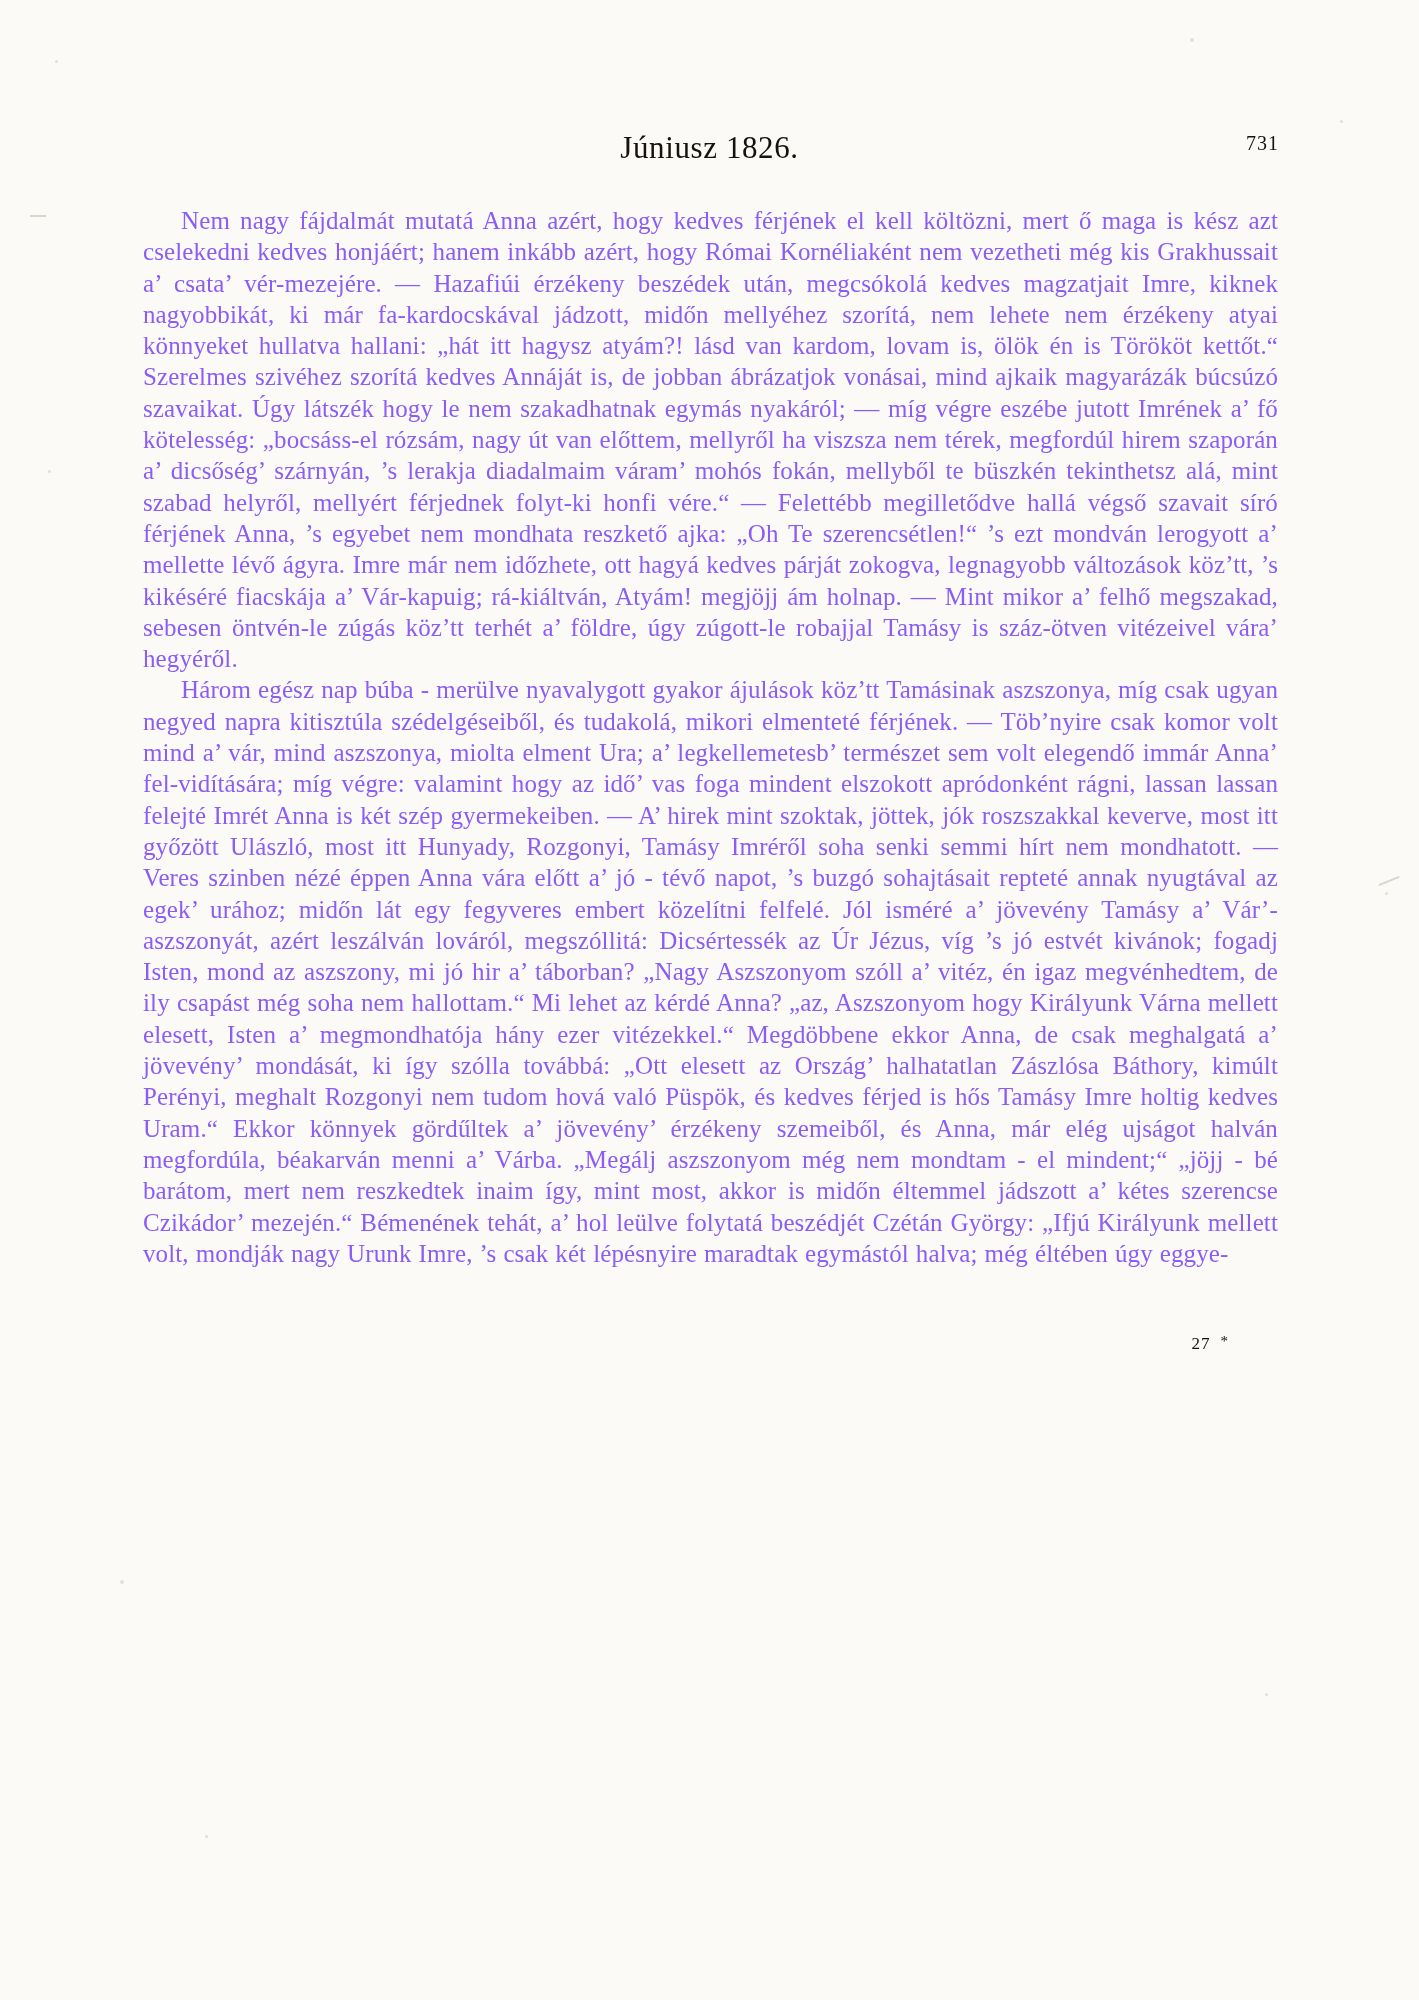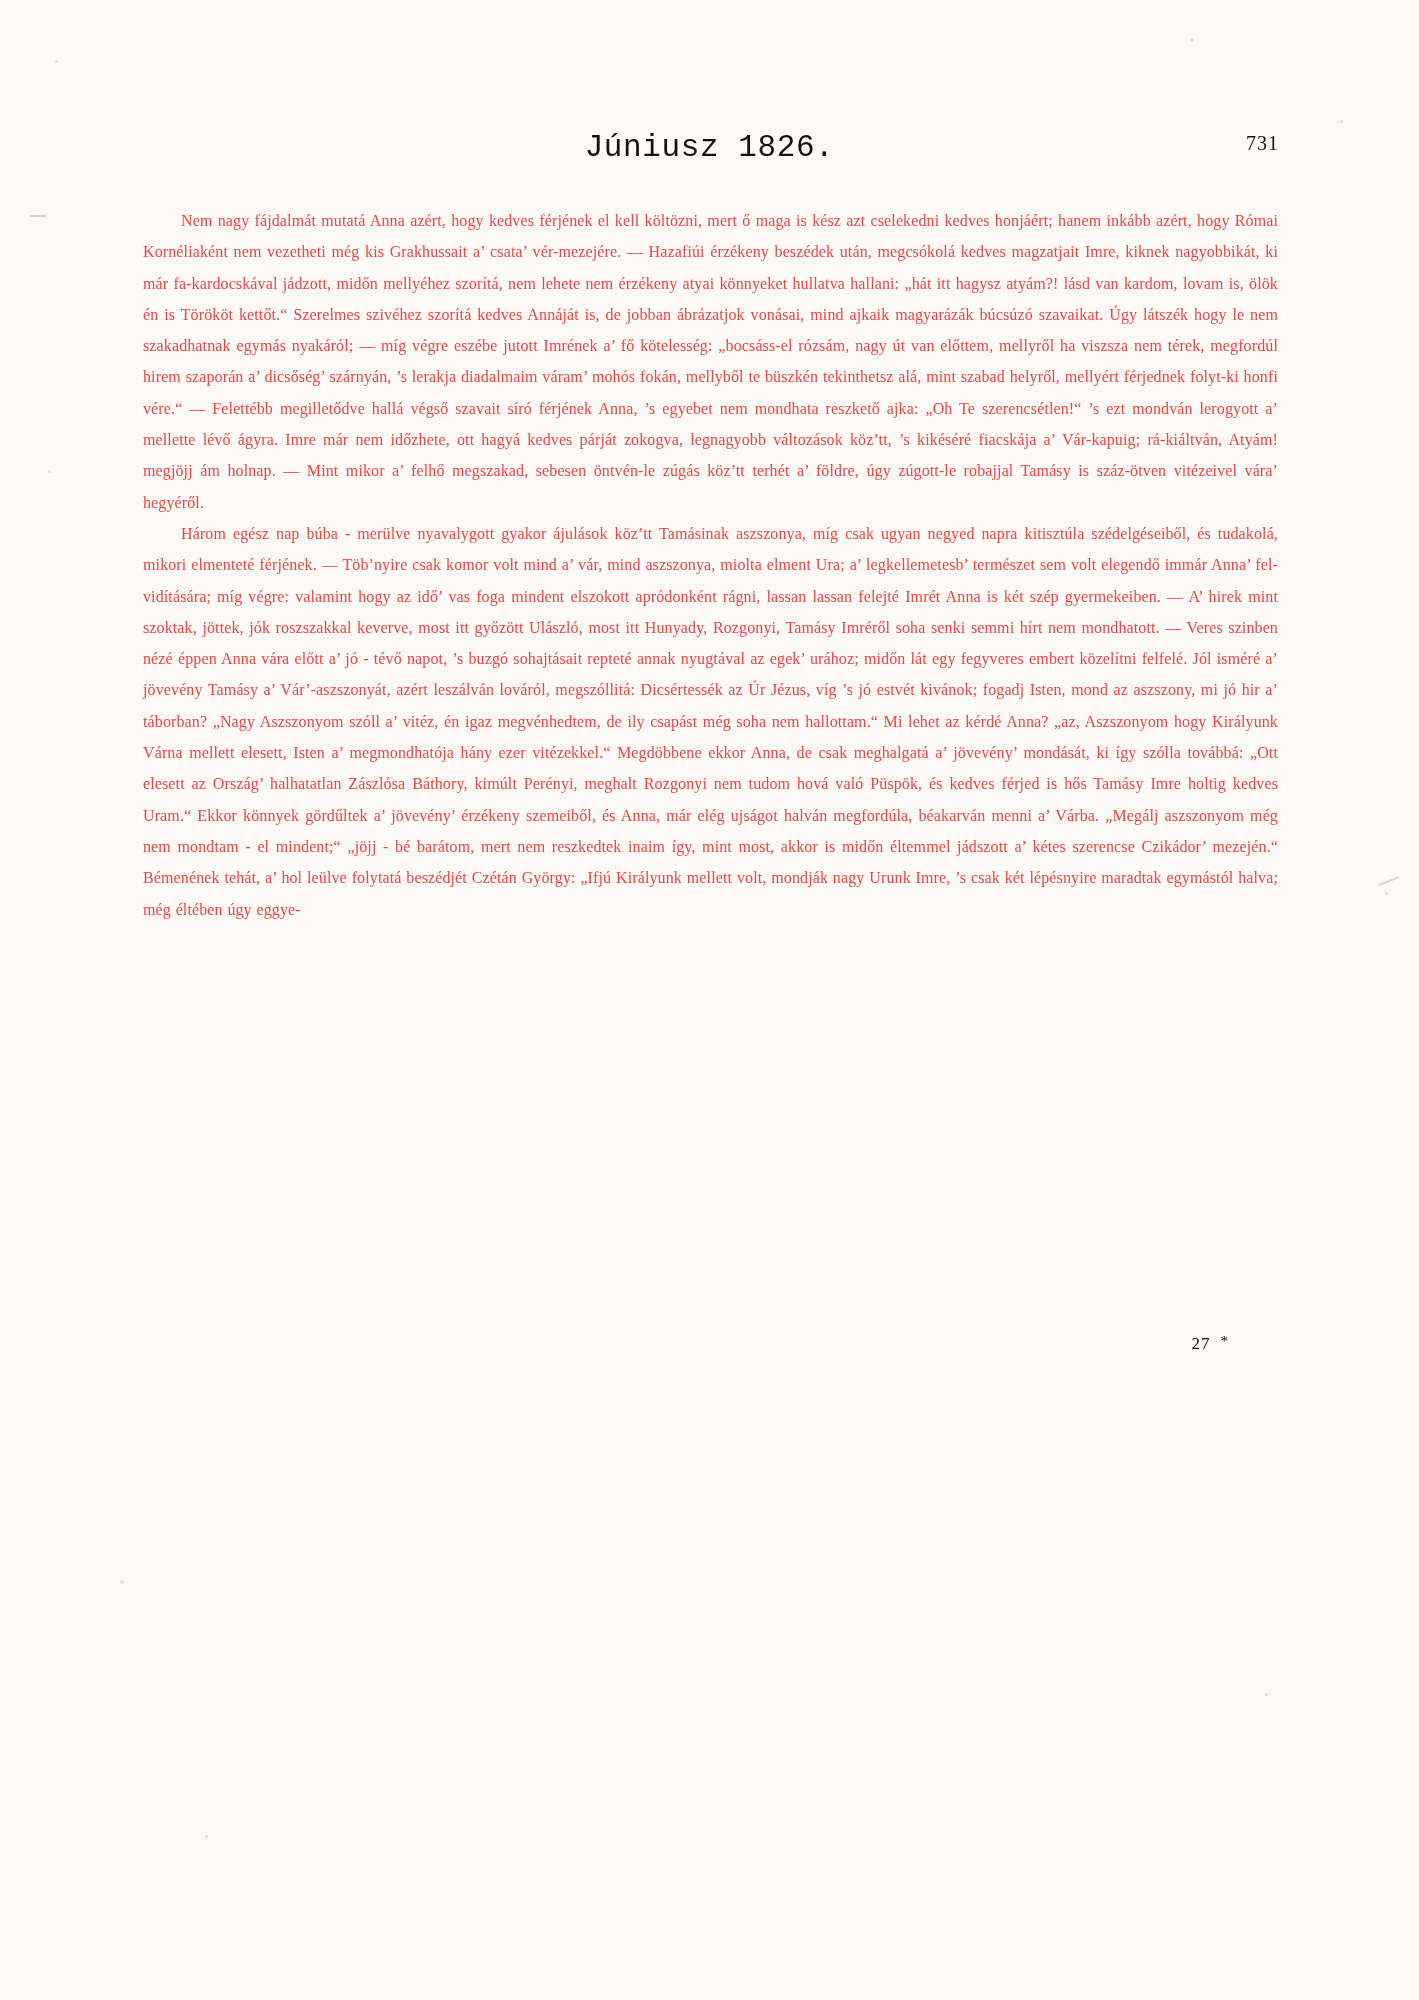--- a/index.html
+++ b/index.html
@@ -31,41 +31,41 @@
     height: 44px;
   }
   .header-title {
     position: absolute;
     left: 0;
     right: 0;
     text-align: center;
     font-size: 31px;
     letter-spacing: .6px;
     font-weight: 500;
-    font-family: Liberation Mono, monospace;
+    font-family: Liberation Serif, serif;
   }
   .header-folio {
     position: absolute;
     right: 0;
     top: 2px;
     font-size: 20px;
     letter-spacing: 1px;
   }
   .body-text {
     position: absolute;
     top: 205px;
     left: 143px;
     width: 1135px;
-    font-size: 16px;
+    font-size: 25px;
     line-height: 31.3px;
     text-align: justify;
     text-justify: inter-word;
     letter-spacing: .12px;
     word-spacing: .6px;
-    color: #ef4444;
+    color: #8b5cf6;
   }
   .body-text p {
     margin: 0;
     text-indent: 38px;
   }
   .signature {
     position: absolute;
     top: 1333px;
     right: 190px;
     font-size: 17px;

